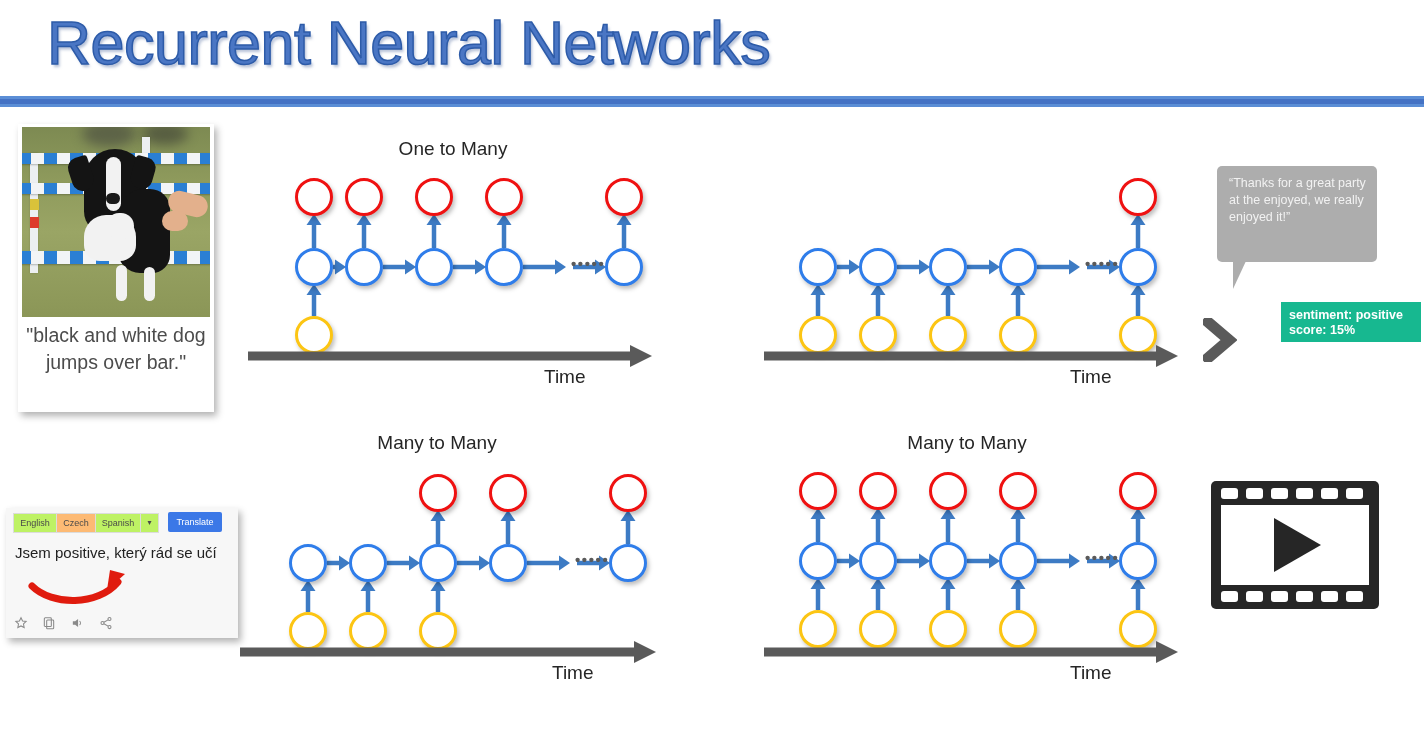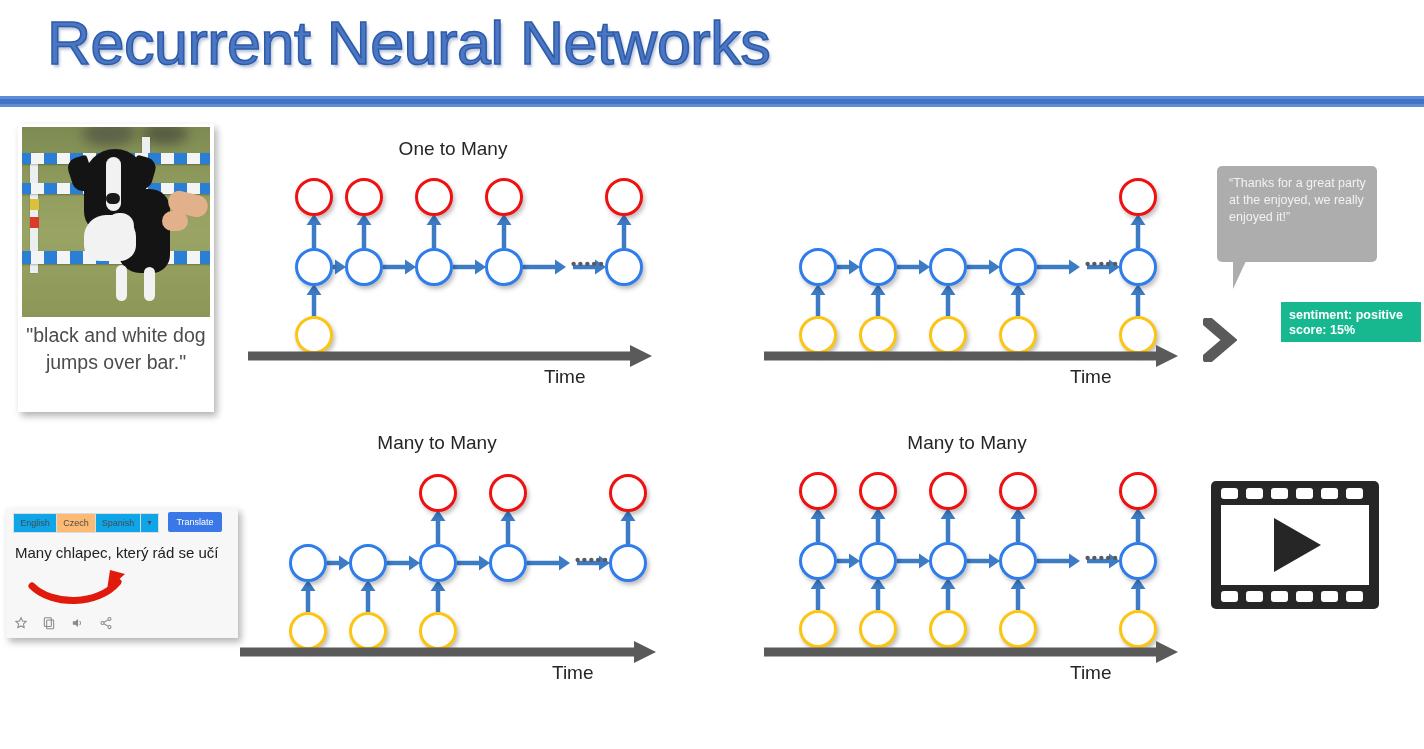--- a/index.html
+++ b/index.html
@@ -38,21 +38,21 @@
   .postwhite{position:absolute;width:8px;background:#eceff1;box-shadow:0 0 2px rgba(0,0,0,.2);}
   .dogbody{position:absolute;background:#141414;}
   .dogwhite{position:absolute;background:#f2f2f2;}
   .arm{position:absolute;background:#e3b08c;border-radius:14px;}
   .dogcap{position:absolute;left:4px;top:198px;width:188px;
     font-size:19.5px;line-height:27px;color:#4c4c4c;text-align:center;}
 
   
   .trcard{position:absolute;left:6px;top:508px;width:232px;height:130px;background:#f7f7f7;}
   .trbar{position:absolute;left:0;top:0;width:232px;height:28px;background:#f7f7f7;}
-  .trtab{position:absolute;top:5px;height:18px;background:#0ea5e9;border:1px solid #dcdcdc;
+  .trtab{position:absolute;top:5px;height:18px;background:#bef264;border:1px solid #dcdcdc;
     font-size:9px;color:#4a4a4a;line-height:18px;text-align:center;}
   .trbtn{position:absolute;top:4px;height:20px;background:#3b78e7;border-radius:2px;
     color:#fff;font-size:9px;line-height:20px;text-align:center;}
   .trtext{position:absolute;left:9px;top:36px;width:220px;font-size:15px;color:#212121;white-space:nowrap;}
   .tricons{position:absolute;left:8px;top:108px;display:flex;gap:14px;align-items:center;}
   .tricons svg{display:block;}
 
   
   .bubble{position:absolute;left:1217px;top:166px;width:160px;height:96px;background:#adadad;border-radius:5px;}
   .bubble .txt{position:absolute;left:12px;top:9px;width:142px;font-size:12.5px;line-height:17px;color:#f2f2f2;}
@@ -115,21 +115,21 @@
   </div>
 
   <div class="trcard shadowcard">
     <div class="trbar">
       <div class="trtab" style="left:7px;width:42px;">English</div>
       <div class="trtab" style="left:50px;width:38px;background:#fdba74;">Czech</div>
       <div class="trtab" style="left:89px;width:44px;">Spanish</div>
       <div class="trtab" style="left:134px;width:17px;font-size:8px;">▾</div>
       <div class="trbtn" style="left:162px;width:54px;">Translate</div>
     </div>
-    <div class="trtext">Many chlapec, který rád se učí</div>
+    <div class="trtext">Jsem positive, který rád se učí</div>
     <svg class="arrowsvg" width="232" height="130" viewBox="0 0 232 130">
       <path d="M26 78 C 46 98, 92 98, 112 74" stroke="#e01b0e" stroke-width="7" fill="none" stroke-linecap="round"></path>
       <path d="M101 82 L119 66 L104 62 Z" fill="#e01b0e"></path>
     </svg>
     <div class="tricons">
       <svg width="14" height="14" viewBox="0 0 24 24">
         <path d="M12 3l2.7 5.6 6.1.8-4.5 4.3 1.1 6.1L12 17l-5.4 2.8 1.1-6.1L3.2 9.4l6.1-.8z" fill="none" stroke="#8a8a8a" stroke-width="1.8"></path>
       </svg>
       <svg width="14" height="14" viewBox="0 0 24 24">
         <rect x="4" y="3" width="12" height="15" rx="1.5" fill="none" stroke="#8a8a8a" stroke-width="1.8"></rect>

